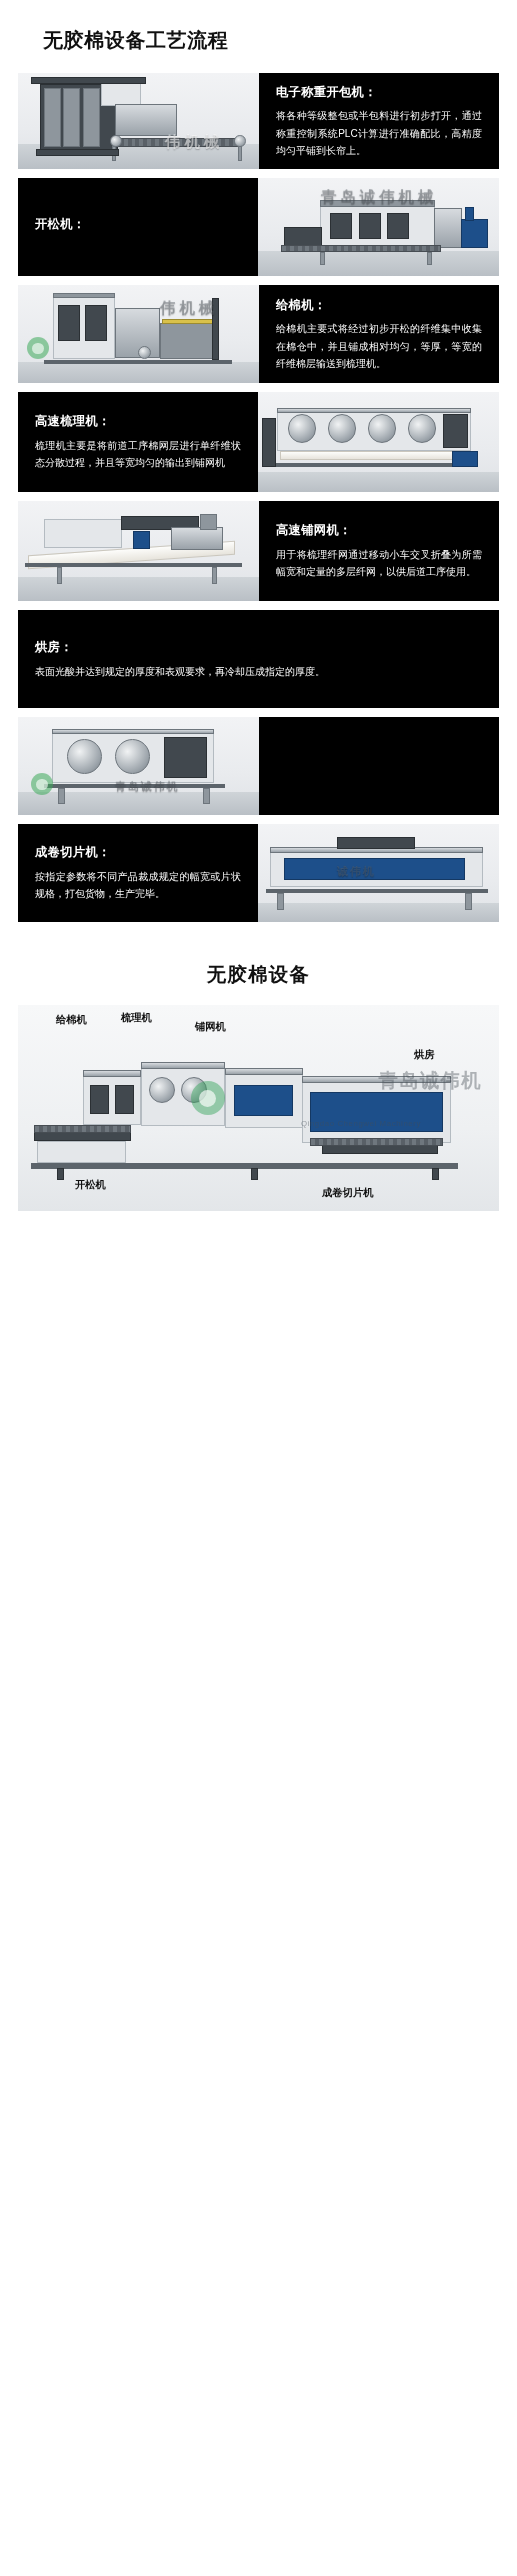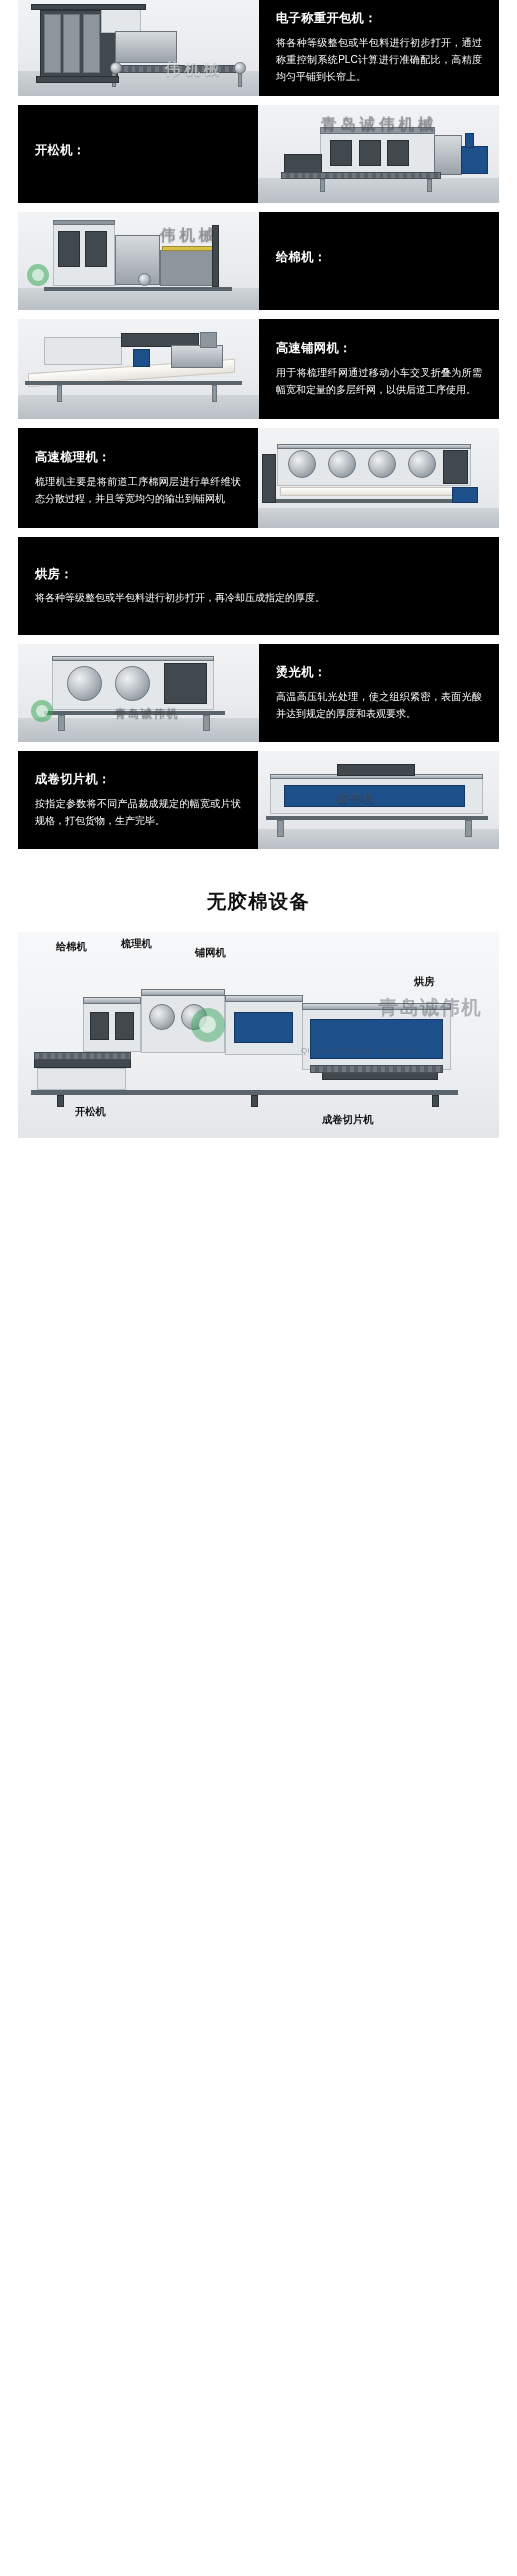--- a/index.html
+++ b/index.html
@@ -215,20 +215,21 @@
     width: 17px; height: 17px;
     border-radius: 50%;
     background: rgba(255,255,255,0.65);
   }
 </style>
 </head>
 <body>
 
 <div class="page">
 
+  <div class="main-title">无胶棉设备工艺流程</div>
 
   <div class="row text-right h-a">
     <div class="photo">
       <div class="ph-inner">
         <div class="mach"></div>
         <div class="floor"></div>
         <div class="blk dark" style="left:22px;top:10.3px;width:78px;height:67px;"></div>
         <div class="blk" style="left:26px;top:14.2px;width:17px;height:59px;"></div>
         <div class="blk" style="left:45px;top:14.2px;width:17px;height:59px;"></div>
         <div class="blk" style="left:65px;top:14.2px;width:17px;height:59px;"></div>
@@ -289,42 +290,21 @@
         <div class="blk yellow" style="left:144px;top:34px;width:56px;height:4.5px;"></div>
         <div class="rail" style="left:26px;top:75px;width:188px;height:3.9px;"></div>
         <div class="blk dark" style="left:194px;top:13px;width:6.5px;height:62px;"></div>
         <div class="roll" style="left:120px;top:61px;width:13px;height:13px;"></div>
         <div class="wm grey" style="left:142px;top:13px;">伟机械</div>
         <div class="wm-logo" style="left:9px;top:52px;"></div>
       </div>
     </div>
     <div class="textcol">
       <h3>给棉机：</h3>
-    </div>
-  </div>
-
-  <div class="row text-right h-e">
-    <div class="photo">
-      <div class="ph-inner">
-        <div class="mach"></div>
-        <div class="floor" style="height:24%"></div>
-        <div class="web" style="left:10.3px;top:47px;width:207px;height:14.2px;transform:skewY(-4deg);"></div>
-        <div class="blk lt" style="left:26px;top:18px;width:78px;height:28.4px;"></div>
-        <div class="blk dark" style="left:103px;top:14.2px;width:78px;height:14.2px;"></div>
-        <div class="blk steel" style="left:153px;top:26px;width:52px;height:23px;"></div>
-        <div class="blk" style="left:182px;top:13px;width:17px;height:15.5px;"></div>
-        <div class="rail" style="left:6.5px;top:62px;width:217px;height:3.9px;"></div>
-        <div class="blk" style="left:39px;top:66px;width:5.2px;height:17px;"></div>
-        <div class="blk" style="left:194px;top:66px;width:5.2px;height:17px;"></div>
-        <div class="blk blue" style="left:115px;top:30px;width:17px;height:18px;"></div>
-      </div>
-    </div>
-    <div class="textcol">
-      <h3>高速铺网机：</h3>
-      <p>用于将梳理纤网通过移动小车交叉折叠为所需幅宽和定量的多层纤网，以供后道工序使用。</p>
+      <p>给棉机主要式将经过初步开松的纤维集中收集在棉仓中，并且铺成相对均匀，等厚，等宽的纤维棉层输送到梳理机。</p>
     </div>
   </div>
 
   <div class="row text-left h-d">
     <div class="photo">
       <div class="ph-inner">
         <div class="mach"></div>
         <div class="floor" style="height:20%"></div>
         <div class="blk lt" style="left:19.4px;top:19.4px;width:194px;height:39px;"></div>
         <div class="blk steel" style="left:19.4px;top:15.5px;width:194px;height:5.2px;"></div>
@@ -338,48 +318,66 @@
         <div class="blk blue" style="left:194px;top:59px;width:26px;height:15.5px;"></div>
         <div class="blk dark" style="left:3.9px;top:26px;width:14.2px;height:49px;"></div>
       </div>
     </div>
     <div class="textcol">
       <h3>高速梳理机：</h3>
       <p>梳理机主要是将前道工序棉网层进行单纤维状态分散过程，并且等宽均匀的输出到铺网机</p>
     </div>
   </div>
 
+  <div class="row text-right h-e">
+    <div class="photo">
+      <div class="ph-inner">
+        <div class="mach"></div>
+        <div class="floor" style="height:24%"></div>
+        <div class="web" style="left:10.3px;top:47px;width:207px;height:14.2px;transform:skewY(-4deg);"></div>
+        <div class="blk lt" style="left:26px;top:18px;width:78px;height:28.4px;"></div>
+        <div class="blk dark" style="left:103px;top:14.2px;width:78px;height:14.2px;"></div>
+        <div class="blk steel" style="left:153px;top:26px;width:52px;height:23px;"></div>
+        <div class="blk" style="left:182px;top:13px;width:17px;height:15.5px;"></div>
+        <div class="rail" style="left:6.5px;top:62px;width:217px;height:3.9px;"></div>
+        <div class="blk" style="left:39px;top:66px;width:5.2px;height:17px;"></div>
+        <div class="blk" style="left:194px;top:66px;width:5.2px;height:17px;"></div>
+        <div class="blk blue" style="left:115px;top:30px;width:17px;height:18px;"></div>
+      </div>
+    </div>
+    <div class="textcol">
+      <h3>高速铺网机：</h3>
+      <p>用于将梳理纤网通过移动小车交叉折叠为所需幅宽和定量的多层纤网，以供后道工序使用。</p>
+    </div>
+  </div>
+
   <div class="row text-left h-f">
     <div class="textcol">
       <h3>烘房：</h3>
-      <p>将各种等级整包或半包料进行初步打开，再冷却压成指定的厚度。</p>
+      <p>表面光酸并达到规定的厚度和表观要求，再冷却压成指定的厚度。</p>
     </div>
   </div>
 
   <div class="row text-right h-g">
     <div class="photo">
       <div class="ph-inner">
         <div class="mach"></div>
         <div class="floor" style="height:24%"></div>
         <div class="blk lt" style="left:34px;top:15.5px;width:162px;height:50px;"></div>
         <div class="blk steel" style="left:34px;top:11.6px;width:162px;height:5.2px;"></div>
         <div class="roll" style="left:49px;top:22px;width:35px;height:35px;"></div>
         <div class="roll" style="left:97px;top:22px;width:35px;height:35px;"></div>
         <div class="blk dark" style="left:146px;top:19.4px;width:43px;height:41px;"></div>
         <div class="rail" style="left:26px;top:67px;width:181px;height:3.9px;"></div>
         <div class="blk" style="left:40px;top:71px;width:6.5px;height:15.5px;"></div>
         <div class="blk" style="left:185px;top:71px;width:6.5px;height:15.5px;"></div>
         <div class="wm grey small" style="left:97px;top:62px;">青岛诚伟机</div>
         <div class="wm-logo" style="left:13px;top:56px;"></div>
       </div>
     </div>
-    <div class="textcol">
-      <h3>烫光机：</h3>
-      <p>高温高压轧光处理，使之组织紧密，表面光酸并达到规定的厚度和表观要求。</p>
-    </div>
   </div>
 
   <div class="row text-left h-h">
     <div class="photo">
       <div class="ph-inner">
         <div class="mach"></div>
         <div class="floor" style="height:20%"></div>
         <div class="blk lt" style="left:11.6px;top:27px;width:213px;height:36px;"></div>
         <div class="blk steel" style="left:11.6px;top:23px;width:213px;height:5.2px;"></div>
         <div class="blk blue" style="left:26px;top:34px;width:181px;height:22px;"></div>

